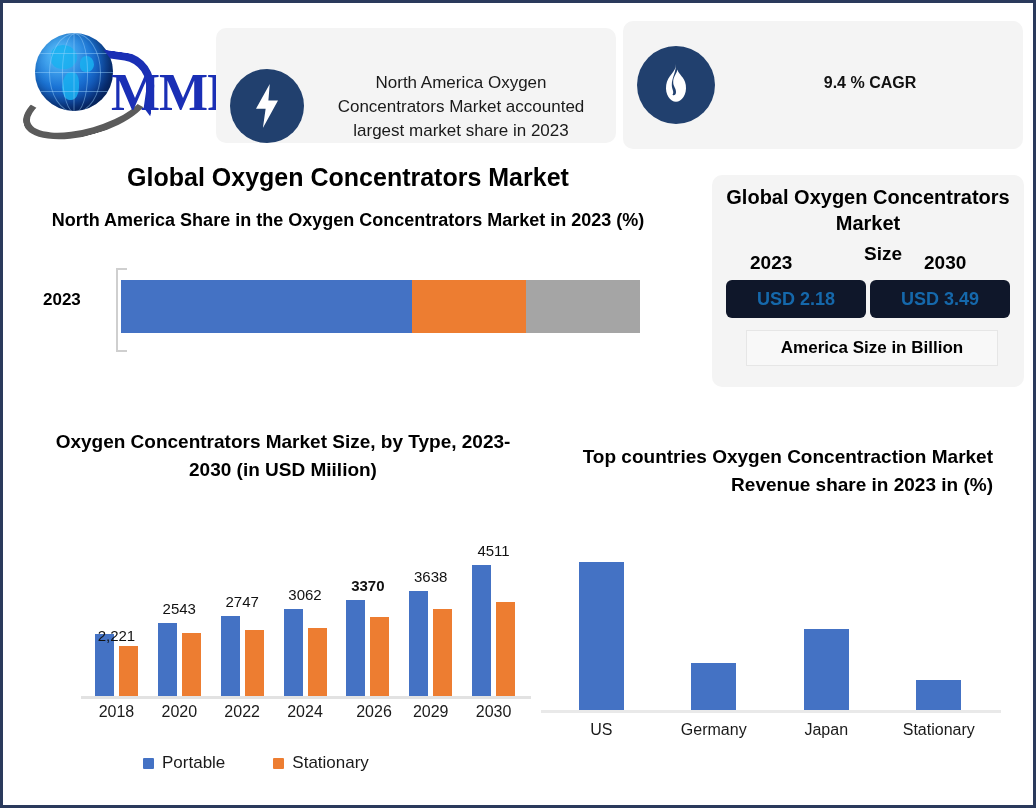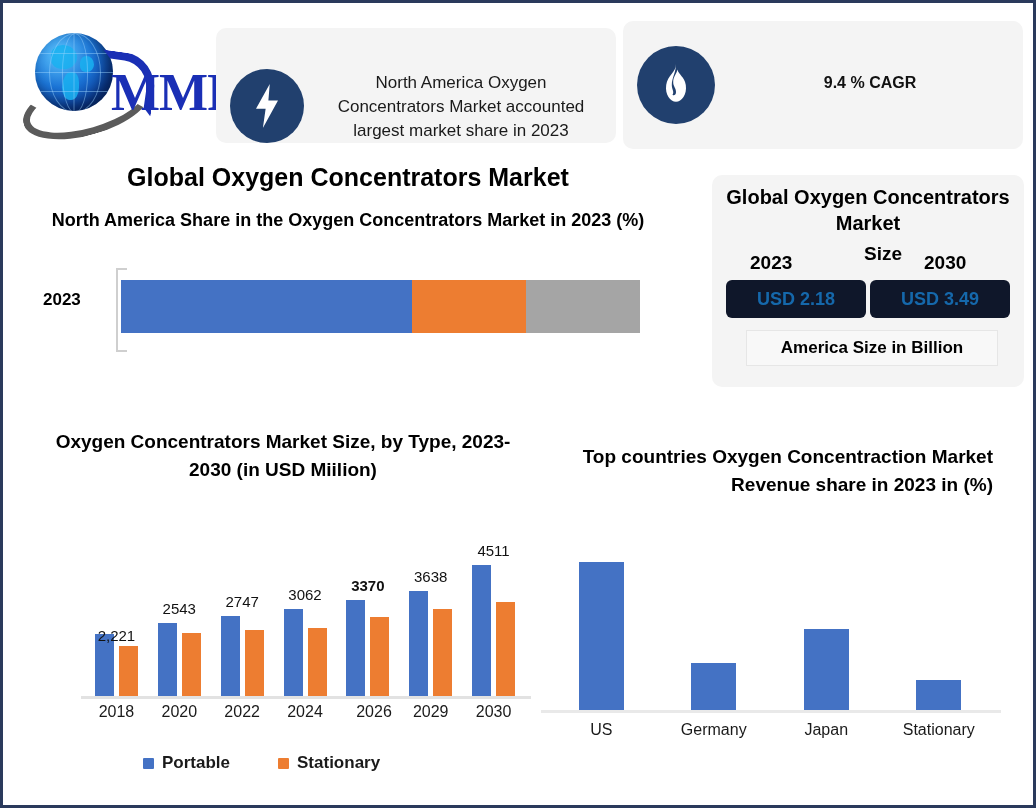--- a/index.html
+++ b/index.html
@@ -172,21 +172,21 @@
   .grp .bar.o{ background:#ed7d31; }
   .grp .dlabel{
     position:absolute; left:0; width:56px; text-align:center;
     font-size:15px; color:#111; white-space:nowrap;
   }
   .xtick{
     position:absolute; top:275px; width:70px; text-align:center;
     font-size:16px; color:#1a1a1a;
   }
   #type-legend{
-    position:absolute; left:110px; top:325px; display:flex; align-items:center;font-weight:bold;
+    position:absolute; left:110px; top:325px; display:flex; align-items:center;
   }
 
   
   #country-chart{ position:absolute; left:520px; top:440px; width:500px; height:320px; }
   #country-title{
     position:absolute; left:30px; top:0; width:440px;
     text-align:right; font-size:19px; font-weight:bold; color:#000; line-height:1.45;
   }
   #country-plot{
     position:absolute; left:22px; top:105px; width:450px; height:162px;

